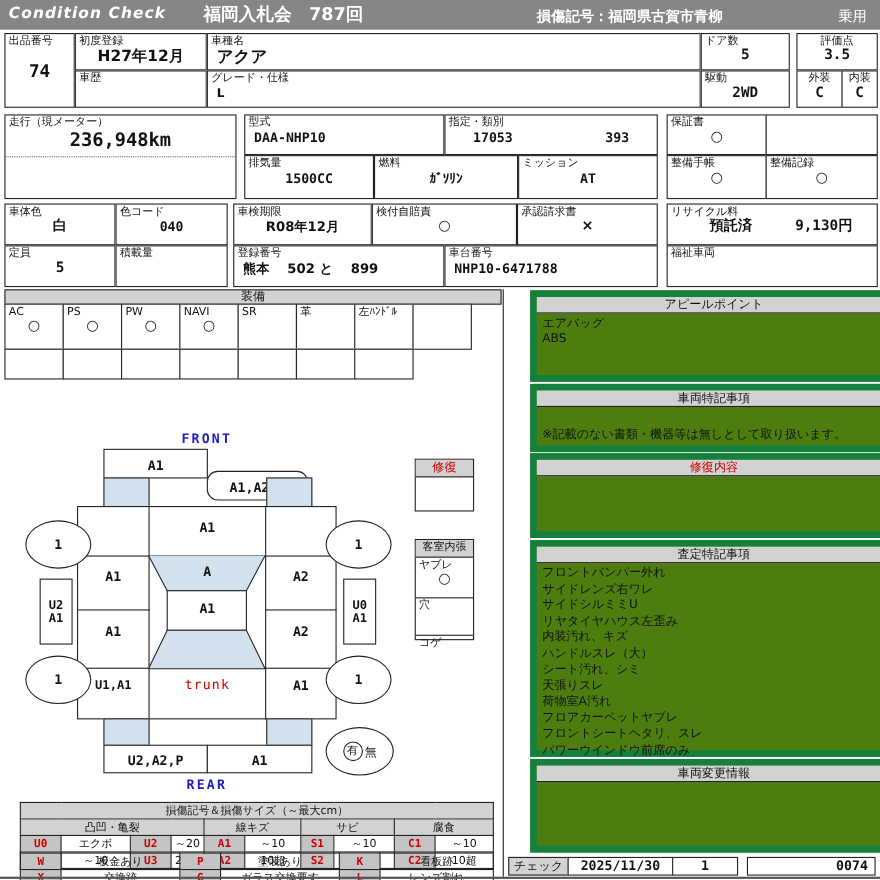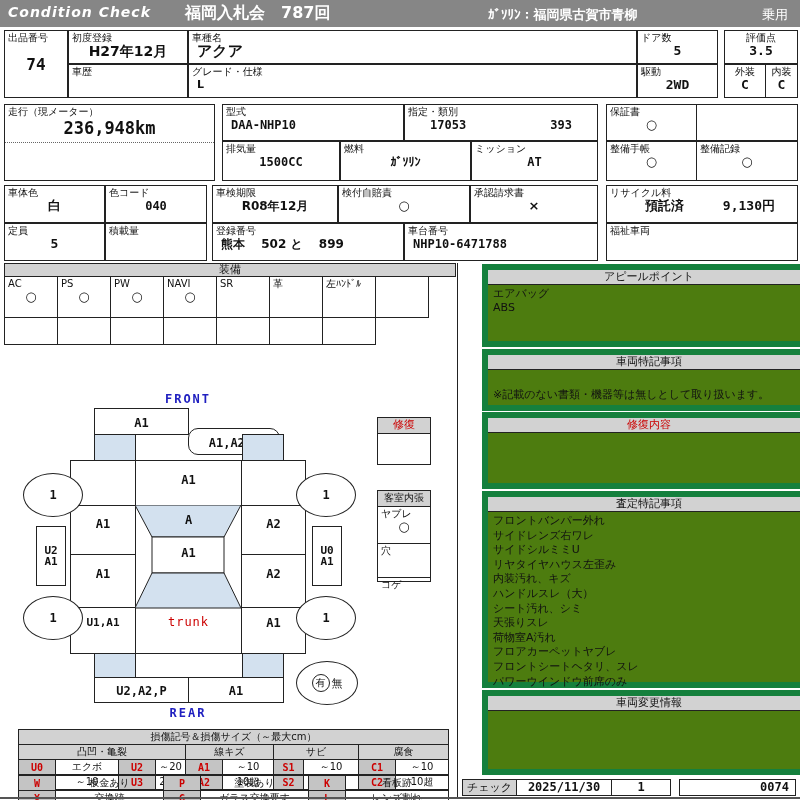--- a/index.html
+++ b/index.html
@@ -36,21 +36,21 @@
   .eqcell{position:absolute;box-sizing:border-box;border:1px solid #222;background:#fff;}
 </style>
 </head>
 <body>
 
 <div id="screen">
 
   <div class="titlebar">
     <span class="abs" style="left:8px;top:4px;font-size:14px;font-style:italic;font-weight:bold;letter-spacing:1px;">Condition  Check</span>
     <span class="abs" style="left:185px;top:3px;font-size:16px;font-weight:bold;">福岡入札会　787回</span>
-    <span class="abs" style="left:488px;top:6px;font-size:13px;font-weight:bold;">ｶﾞｿﾘﾝ：福岡県古賀市青柳</span>
+    <span class="abs" style="left:488px;top:6px;font-size:13px;font-weight:bold;">損傷記号：福岡県古賀市青柳</span>
     <span class="abs" style="right:12px;top:6px;font-size:13px;">乗用</span>
   </div>
 
   <div class="cell" style="left:4px;top:30px;width:64px;height:68px;">
     <span class="lbl">出品番号</span>
     <div class="val mono" style="font-size:16px;margin-top:14px;">74</div>
   </div>
   <div class="cell" style="left:68px;top:30px;width:120px;height:34px;">
     <span class="lbl">初度登録</span>
     <div class="val" style="font-size:14px;">H27年12月</div>

